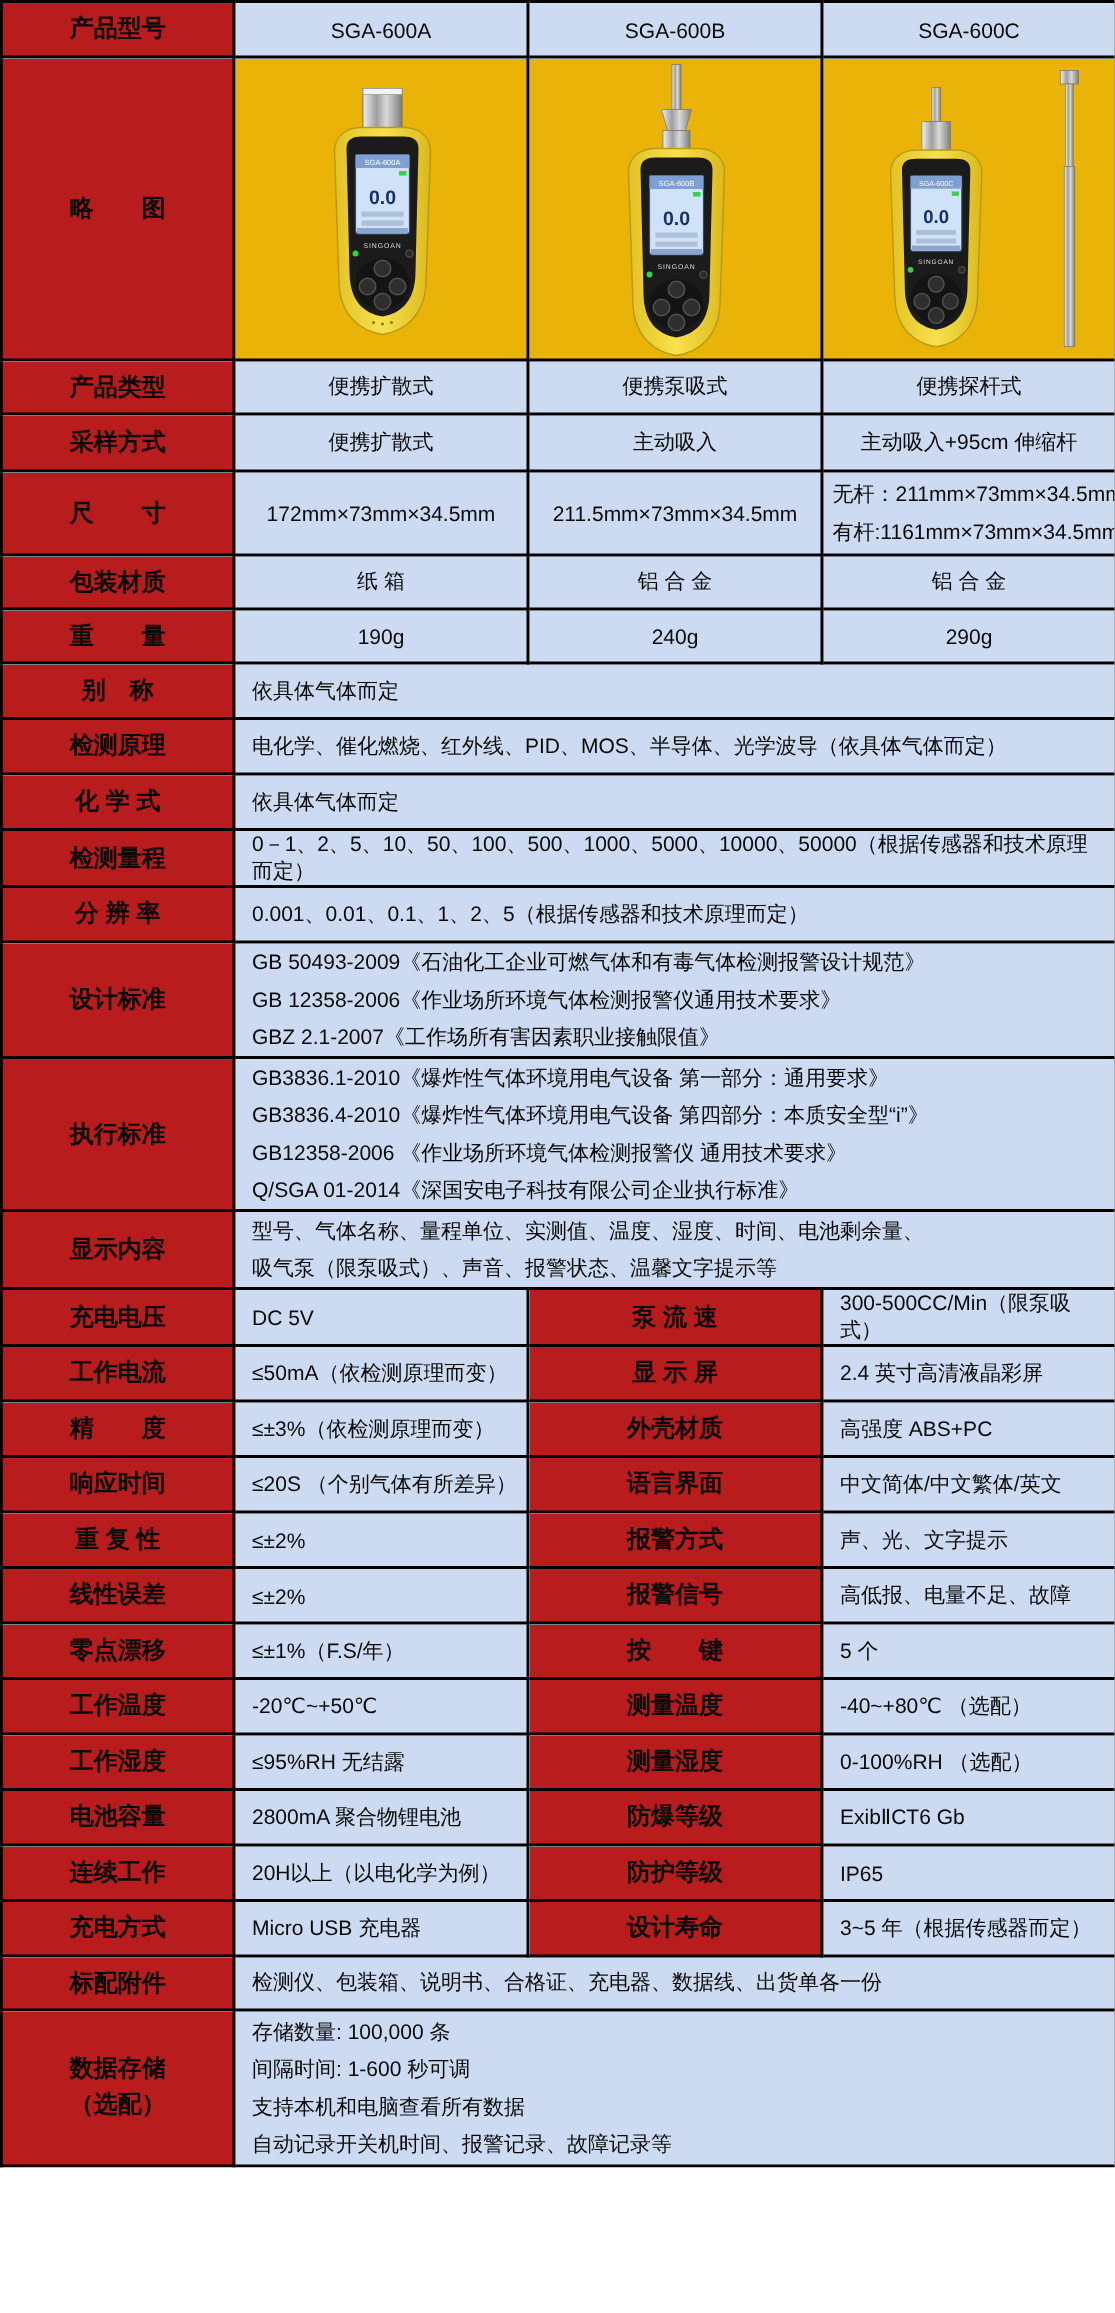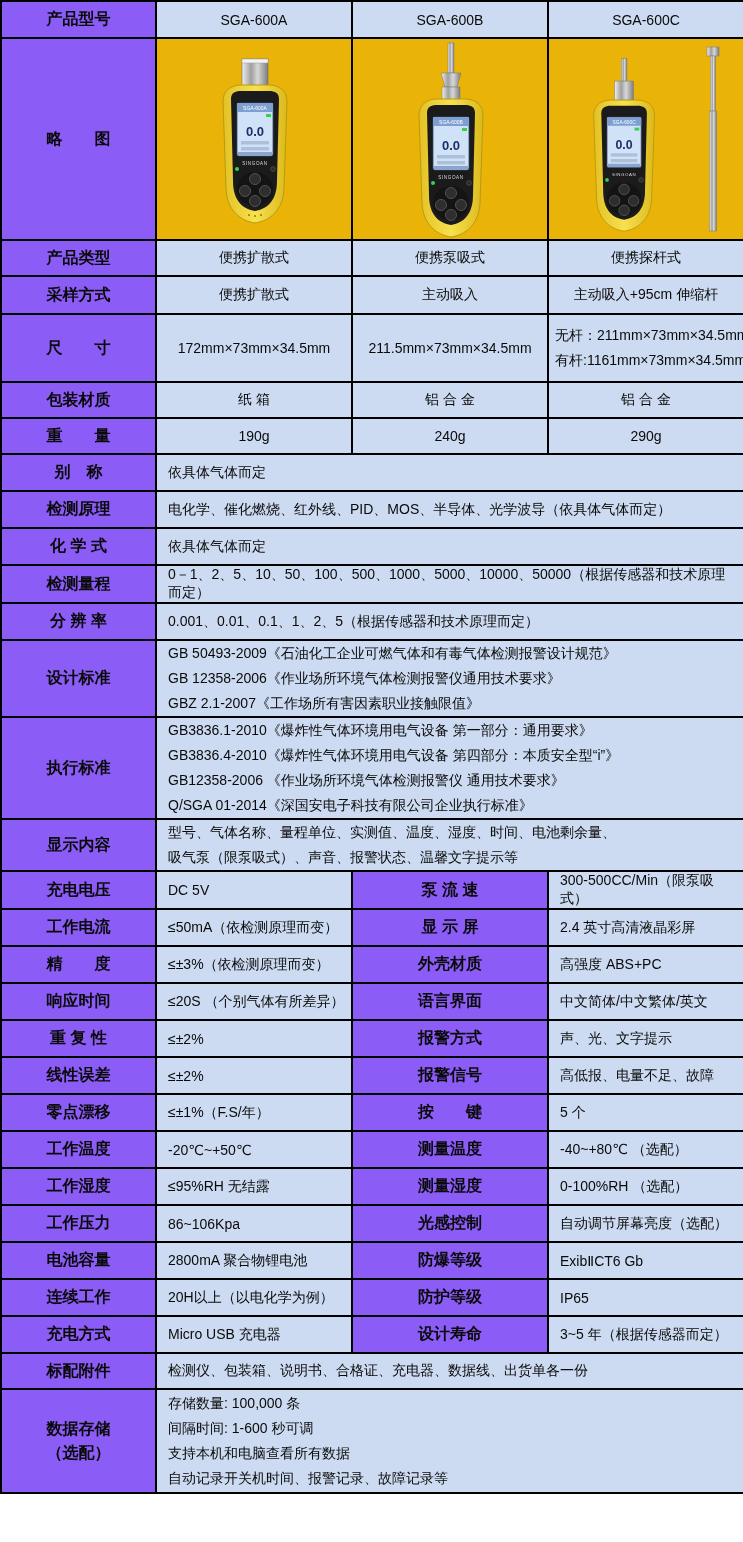--- a/index.html
+++ b/index.html
@@ -1,28 +1,28 @@
 <!DOCTYPE html>
 <html><head>
 <meta charset="utf-8">
 <style>
   html,body{margin:0;padding:0;background:#fff;}
   body{width:743px;font-family:"Liberation Sans","DejaVu Sans",sans-serif;color:#0a0a0a;}
   table.spec{border-collapse:collapse;width:743px;table-layout:fixed;}
   td{border:2px solid #000;overflow:hidden;}
-  td.lbl{background:#8b5cf6;font-weight:bold;text-align:center;font-size:16px;padding:0 16px;}
+  td.lbl{background:#b91c1c;font-weight:bold;text-align:center;font-size:16px;padding:0 16px;}
   td.val{background:#ccdbf1;font-size:14px;}
   td.ctr{text-align:center;padding:0 4px;}
   td.lft{text-align:left;padding:0 4px 0 11px;}
   td.img-cell{background:#eab308;padding:0;text-align:left;vertical-align:middle;}
   .line{line-height:25px;white-space:nowrap;}
   .fs13{font-size:13px;}
   .fs12{font-size:12.5px;}
   tr.r37{height:37px;} tr.r36{height:36px;} tr.r38{height:38px;}
-  tr.r56{height:68px;} tr.r200{height:200px;} tr.r75{height:75px;}
+  tr.r56{height:56px;} tr.r200{height:200px;} tr.r75{height:75px;}
   tr.r102{height:102px;} tr.r50{height:50px;margin-top:12px;} tr.r104{height:104px;}
   .lbl .line{line-height:24px;}
   svg{display:block;margin:0 auto;}
 </style>
 </head>
 <body>
 
 <table class="spec">
 <colgroup>
       <col style="width:155px">
@@ -323,26 +323,20 @@
   <td class="lbl">测量温度</td>
   <td class="val lft">-40~+80℃ （选配）</td>
 </tr>
 <tr class="r37">
   <td class="lbl">工作湿度</td>
   <td class="val lft">≤95%RH 无结露</td>
   <td class="lbl">测量湿度</td>
   <td class="val lft">0-100%RH （选配）</td>
 </tr>
 <tr class="r37">
-  <td class="lbl">工作压力</td>
-  <td class="val lft">86~106Kpa</td>
-  <td class="lbl">光感控制</td>
-  <td class="val lft fs13">自动调节屏幕亮度（选配）</td>
-</tr>
-<tr class="r37">
   <td class="lbl">电池容量</td>
   <td class="val lft">2800mA 聚合物锂电池</td>
   <td class="lbl">防爆等级</td>
   <td class="val lft">ExibⅡCT6 Gb</td>
 </tr>
 <tr class="r37">
   <td class="lbl">连续工作</td>
   <td class="val lft">20H以上（以电化学为例）</td>
   <td class="lbl">防护等级</td>
   <td class="val lft">IP65</td>

